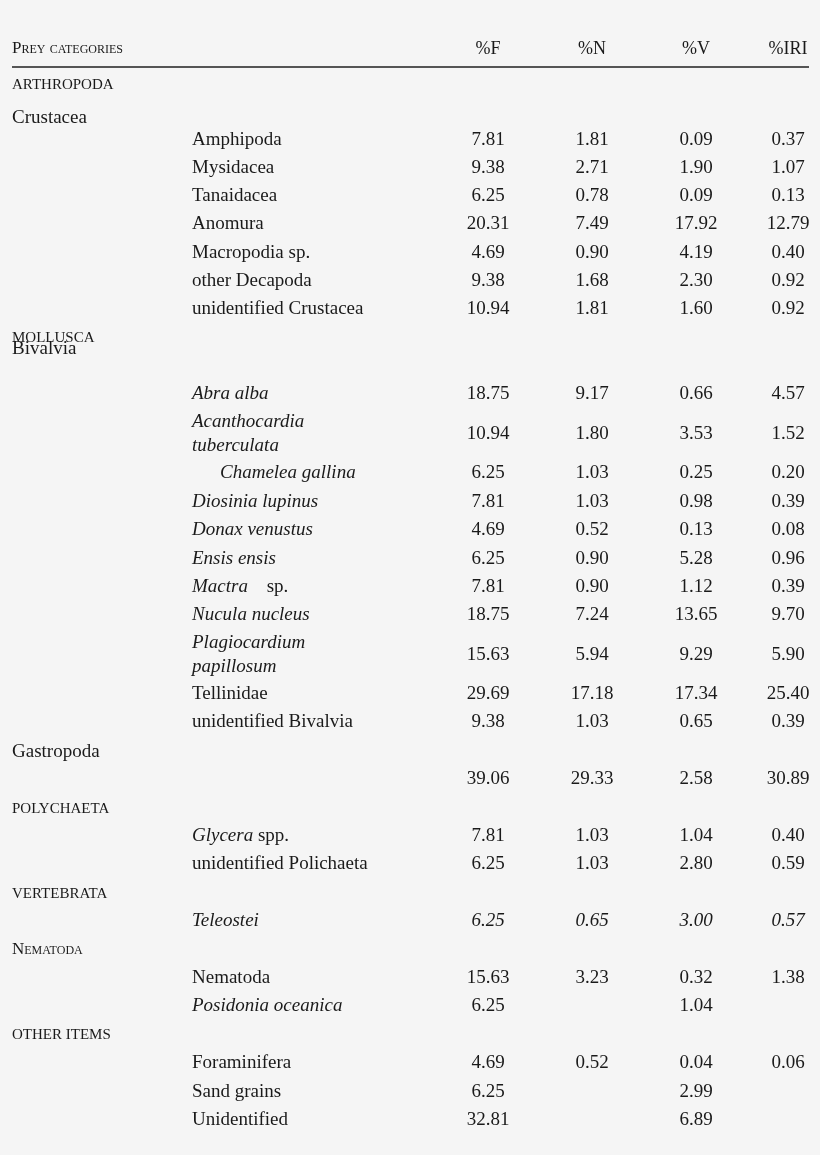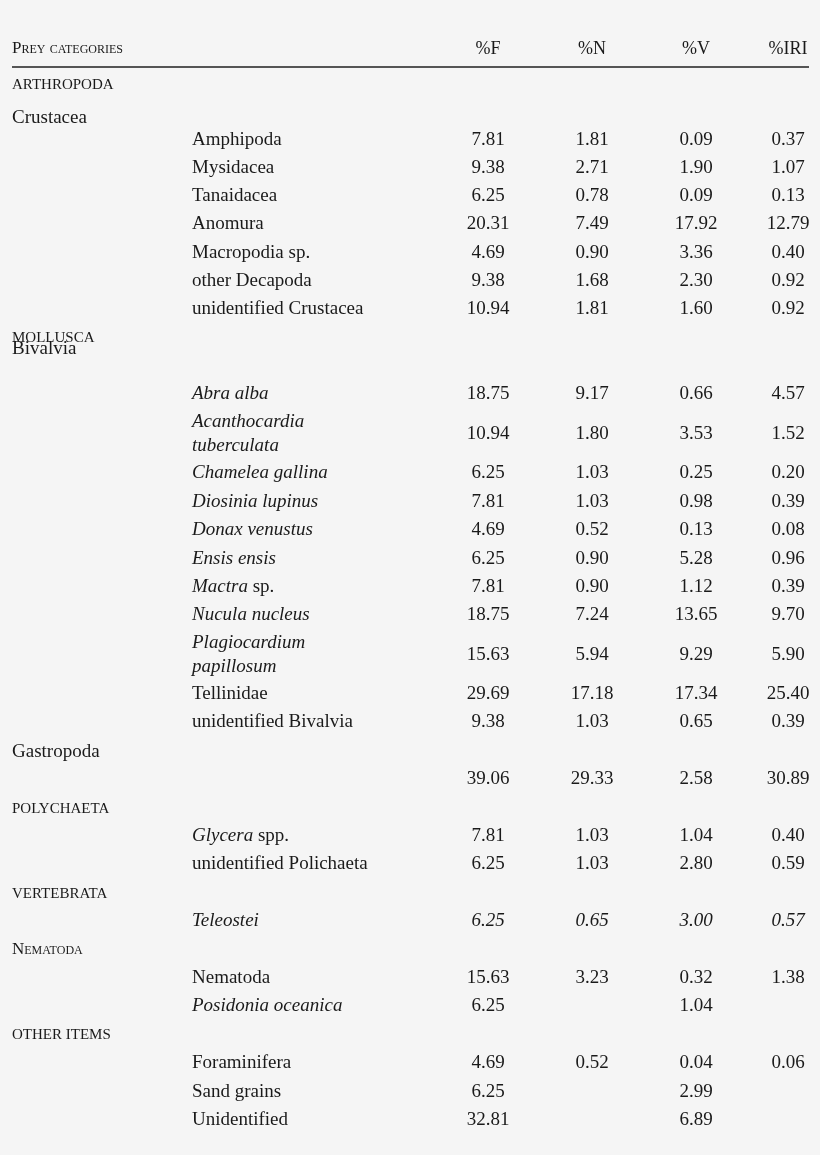--- a/index.html
+++ b/index.html
@@ -64,21 +64,21 @@
       <span class="cell name">Anomura</span>
       <span class="cell num cF">20.31</span>
       <span class="cell num cN">7.49</span>
       <span class="cell num cV">17.92</span>
       <span class="cell num cI">12.79</span>
     </div>
     <div class="row" style="top: 238px;">
       <span class="cell name">Macropodia sp.</span>
       <span class="cell num cF">4.69</span>
       <span class="cell num cN">0.90</span>
-      <span class="cell num cV">3.36</span>
+      <span class="cell num cV">4.19</span>
       <span class="cell num cI">0.40</span>
     </div>
     <div class="row" style="top: 266px;">
       <span class="cell name">other Decapoda</span>
       <span class="cell num cF">9.38</span>
       <span class="cell num cN">1.68</span>
       <span class="cell num cV">2.30</span>
       <span class="cell num cI">0.92</span>
     </div>
     <div class="row" style="top: 294px;">
@@ -102,21 +102,21 @@
       <span class="cell num cI">4.57</span>
     </div>
     <div class="row two-line" style="top: 419px;">
       <span class="cell name" style="top: -10px;"><i>Acanthocardia</i><br><i>tuberculata</i></span>
       <span class="cell num cF">10.94</span>
       <span class="cell num cN">1.80</span>
       <span class="cell num cV">3.53</span>
       <span class="cell num cI">1.52</span>
     </div>
     <div class="row" style="top: 458px;">
-      <span class="cell name" style="font-style: italic;">Chamelea gallina</span>
+      <span class="cell name" style="font-style: italic; margin-left: 28px;">Chamelea gallina</span>
       <span class="cell num cF">6.25</span>
       <span class="cell num cN">1.03</span>
       <span class="cell num cV">0.25</span>
       <span class="cell num cI">0.20</span>
     </div>
     <div class="row" style="top: 487px;">
       <span class="cell name" style="font-style: italic;">Diosinia lupinus</span>
       <span class="cell num cF">7.81</span>
       <span class="cell num cN">1.03</span>
       <span class="cell num cV">0.98</span>
@@ -130,21 +130,21 @@
       <span class="cell num cI">0.08</span>
     </div>
     <div class="row" style="top: 544px;">
       <span class="cell name" style="font-style: italic;">Ensis ensis</span>
       <span class="cell num cF">6.25</span>
       <span class="cell num cN">0.90</span>
       <span class="cell num cV">5.28</span>
       <span class="cell num cI">0.96</span>
     </div>
     <div class="row" style="top: 572px;">
-      <span class="cell name"><i>Mactra</i><span style="white-space: pre;"> sp.</span></span>
+      <span class="cell name"><i>Mactra</i><span style="white-space: pre; margin-left: 14px;"> sp.</span></span>
       <span class="cell num cF">7.81</span>
       <span class="cell num cN">0.90</span>
       <span class="cell num cV">1.12</span>
       <span class="cell num cI">0.39</span>
     </div>
     <div class="row" style="top: 600px;">
       <span class="cell name" style="font-style: italic;">Nucula nucleus</span>
       <span class="cell num cF">18.75</span>
       <span class="cell num cN">7.24</span>
       <span class="cell num cV">13.65</span>

